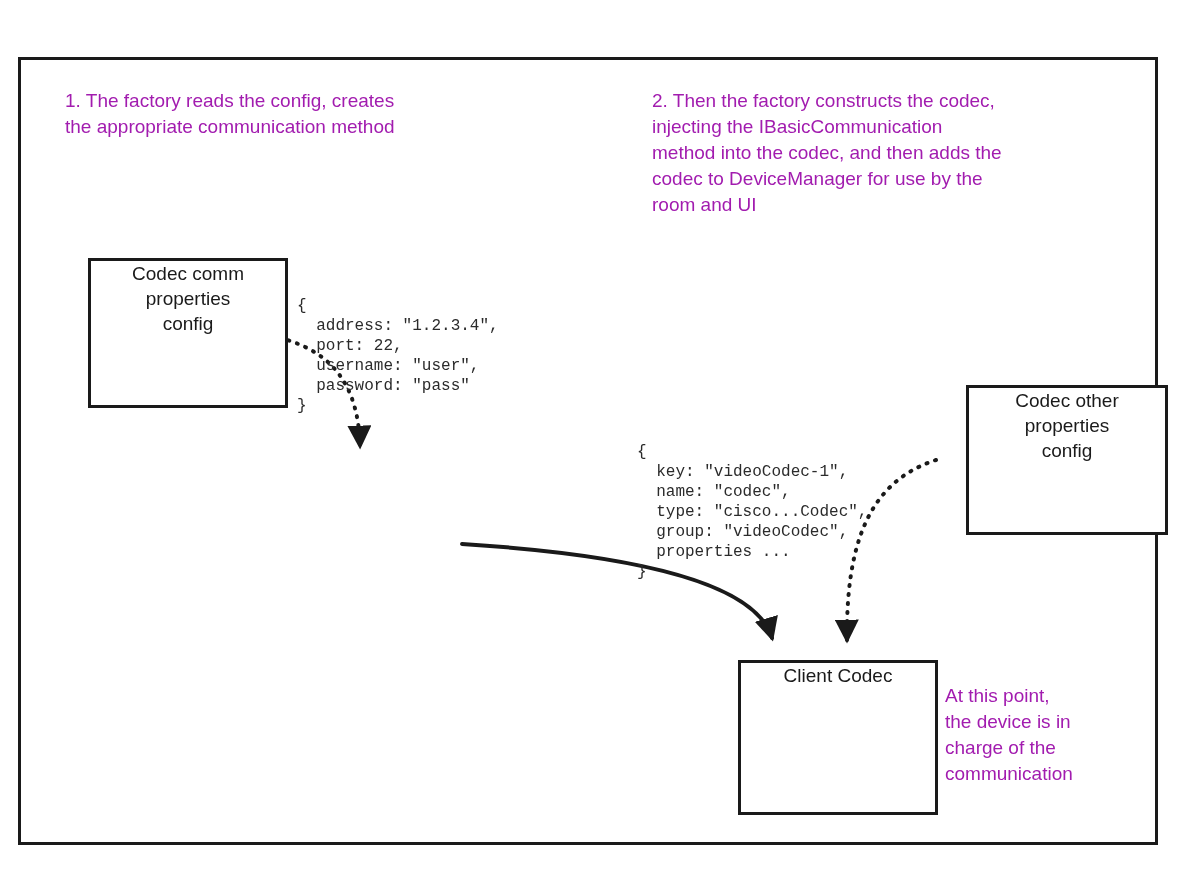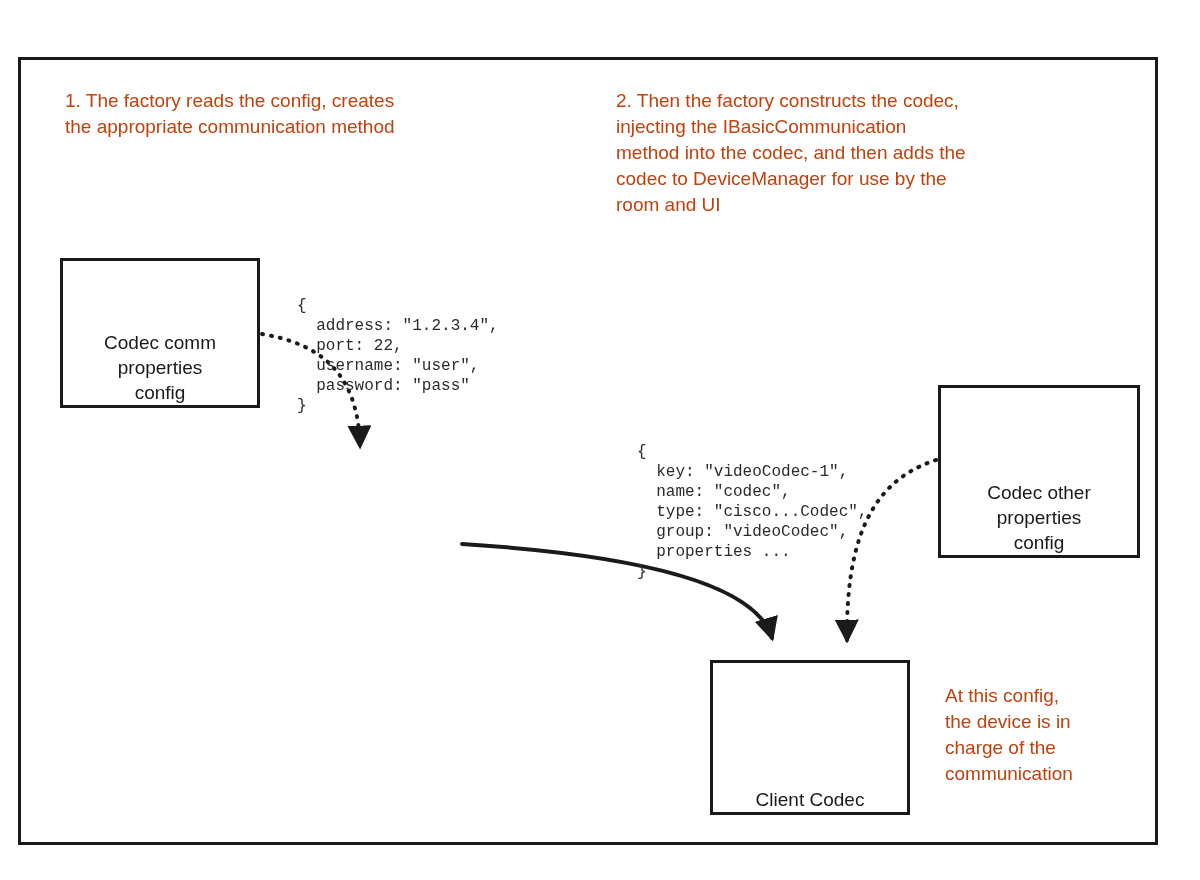--- a/index.html
+++ b/index.html
@@ -22,49 +22,50 @@
   .arrows {
     position: absolute; left: 0; top: 0;
     width: 1200px; height: 880px;
     pointer-events: none;
   }
   .note {
     position: absolute;
     font-size: 19px;
     line-height: 26px;
     white-space: pre-line;
-    color: #c2410c;
+    color: #a21caf;
   }
   .box {
     position: absolute;
     border: 3px solid #1a1a1a;
     background: #ffffff;
     display: flex;
-    align-items: flex-end;
+    align-items: flex-start;
     justify-content: center;
     text-align: center;
     font-size: 19px;
     line-height: 25px;
     white-space: pre-line;
+    margin-left: 28px;
   }
   .code {
     position: absolute;
     font-family: "Liberation Mono", "DejaVu Sans Mono", monospace;
     font-size: 16px;
     line-height: 20px;
     white-space: pre;
     color: #2b2b2b;
   }
   #note-step1 { left: 65px;  top: 88px;  width: 440px; }
-  #note-step2 { left: 616px; top: 88px;  width: 500px; }
+  #note-step2 { left: 652px; top: 88px;  width: 500px; }
   #note-endpoint { left: 945px; top: 683px; width: 200px; }
 
   #box-comm-config  { left: 60px;  top: 258px; width: 200px; height: 150px; }
   #box-ssh-client   { left: 260px; top: 465px; width: 200px; height: 155px; }
-  #box-other-config { left: 938px; top: 385px; width: 202px; height: 173px; }
+  #box-other-config { left: 938px; top: 385px; width: 202px; height: 150px; }
   #box-cisco-codec  { left: 710px; top: 660px; width: 200px; height: 155px; }
 
   #code-comm  { left: 297px; top: 296px; }
   #code-codec { left: 637px; top: 442px; }
 </style>
 </head>
 <body>
 
 <div class="canvas">
 
@@ -115,18 +116,18 @@
   <div id="box-other-config" class="box">
     <span>Codec other
 properties
 config</span>
   </div>
 
   <div id="box-cisco-codec" class="box">
     <span>Client Codec</span>
   </div>
 
-  <div id="note-endpoint" class="note">At this config,
+  <div id="note-endpoint" class="note">At this point,
 the device is in
 charge of the
 communication</div>
 
 </div>
 
 </body></html>

